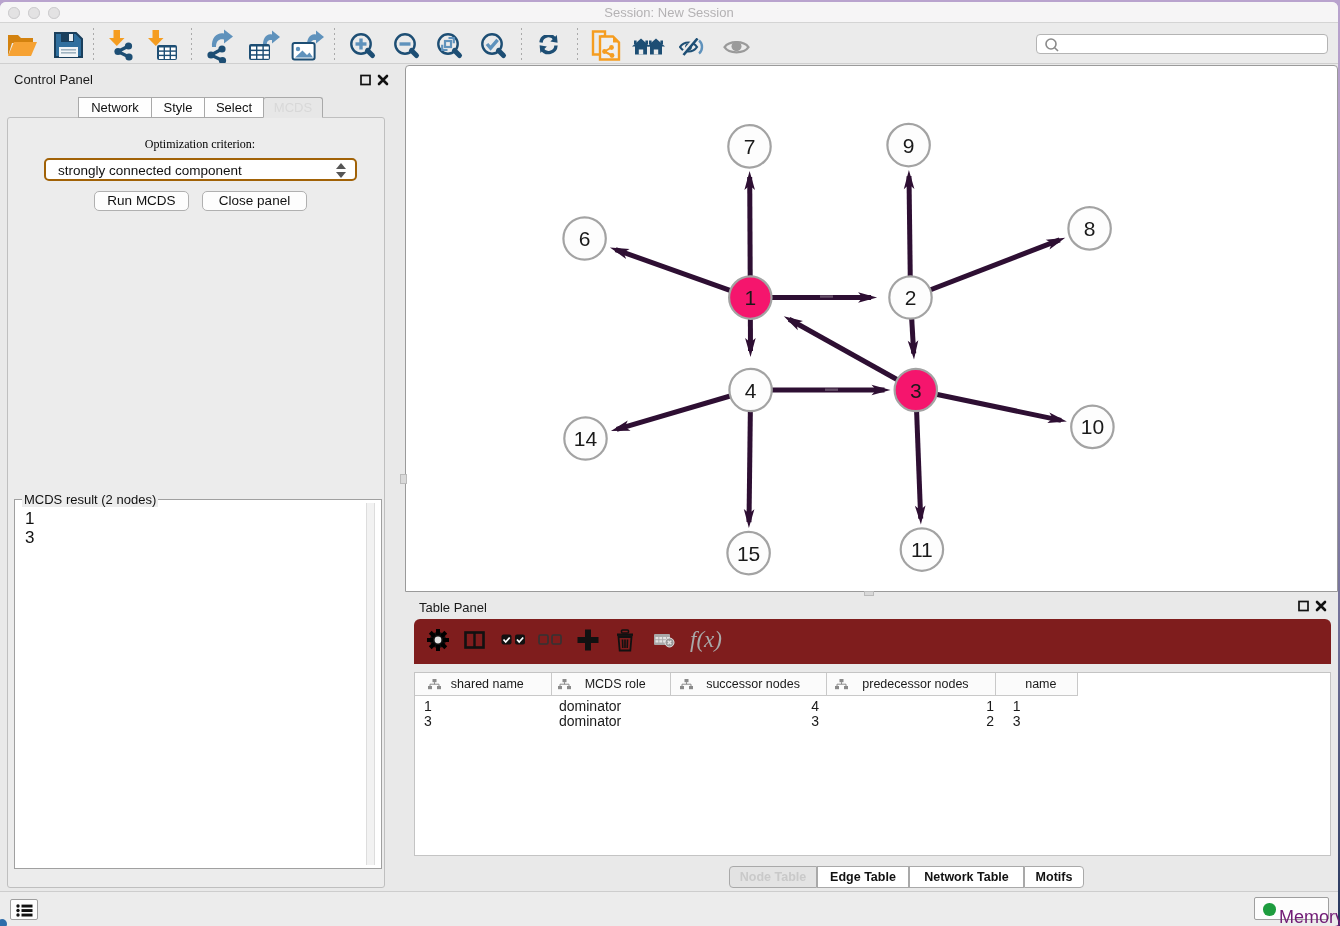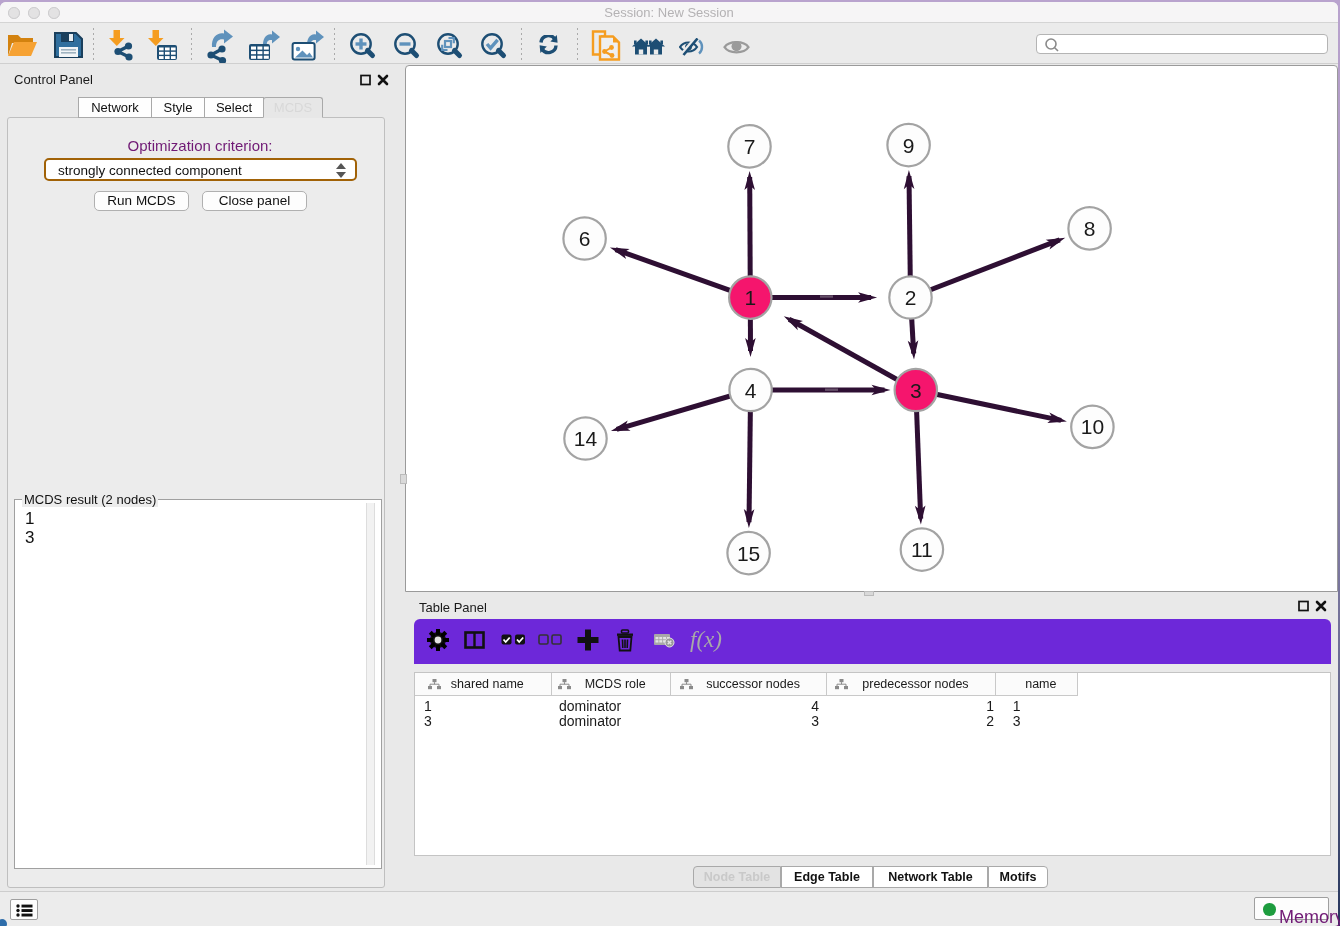--- a/index.html
+++ b/index.html
@@ -25,26 +25,26 @@
 #fs-legend { position:absolute; left:22px; top:492px; padding:0 2px; background:#ececec; font-size:13px; color:#111; }
 #fs-scroll { position:absolute; right:6px; top:3px; width:9px; height:362px; background:#f2f2f2; border-left:1px solid #ddd; border-right:1px solid #ddd; }
 
 #statusbar { position:absolute; left:0; top:891px; width:1338px; height:35px; background:#ececec; border-top:1px solid #cdcdcd; }
 
 #netwin { position:absolute; left:405px; top:65px; width:933px; height:527px; border:1px solid #9a9a9a; border-radius:4px 4px 0 0; background:#fff; }
 #nettitle { position:absolute; left:0; top:0; width:931px; height:20px; background:linear-gradient(#fafafa, #d8d8d8); border-bottom:1px solid #9b9b9b; border-radius:4px 4px 0 0; }
 #netcanvas { position:absolute; left:0; top:21px; width:931px; height:504px; background:#fff; }
 
 #tp-title { position:absolute; left:419px; top:600px; font-size:13px; color:#1a1a1a; }
-#tp-toolbar { position:absolute; left:414px; top:619px; width:917px; height:45px; background:#6d28d9; border-radius:6px 6px 0 0; }
+#tp-toolbar { position:absolute; left:414px; top:619px; width:917px; height:45px; background:#7f1d1d; border-radius:6px 6px 0 0; }
 #tp-table { position:absolute; left:414px; top:672px; width:917px; height:184px; background:#fff; border:1px solid #c4c4c4; }
 #tp-header { position:absolute; left:0; top:0; width:663px; height:23px; background:#fbfbfb; border-bottom:1px solid #c9c9c9; }
 .th { position:absolute; top:0; height:23px; text-indent:9px; border-right:1px solid #c9c9c9; font-size:12.5px; color:#1a1a1a; text-align:center; line-height:23px; }
 .td { position:absolute; font-size:14px; color:#1a1a1a; }
-.btab { position:absolute; top:866px; height:22px; border:1px solid #a9a9a9; background:#fff; color:#111; font-size:12.5px; font-weight:bold; text-align:center; line-height:20px; }
+.btab { position:absolute; top:866px; height:22px; border:1px solid #a9a9a9; background:#fff; color:#111; font-size:12.5px; font-weight:bold; text-align:center; line-height:20px;margin-left:36px; }
 .icon { position:absolute; }
 </style>
 </head>
 <body>
 <div id="rightedge"></div>
 <div id="win"></div>
 <div id="titlebar">
   <div class="tl" style="left:8.3px"></div>
   <div class="tl" style="left:28.4px"></div>
   <div class="tl" style="left:48.4px"></div>
@@ -204,21 +204,21 @@
     <svg width="32" height="12" style="position:absolute;left:360px;top:74px">
       <rect x="1" y="1.5" width="9" height="9" fill="none" stroke="#111" stroke-width="1.7"></rect>
       <path d="M19,2 l8,8 M27,2 l-8,8" stroke="#111" stroke-width="2.6" stroke-linecap="round"></path>
     </svg>
   </div>
 <div id="cp-body"></div>
 <div class="cptab" style="left:78px; width:74px;">Network</div>
 <div class="cptab" style="left:151px; width:54px;">Style</div>
 <div class="cptab" style="left:204px; width:60px;">Select</div>
 <div class="cptab" style="left:263px; width:60px; background:#e7e7e7; color:#d8d8d8; border-radius:3px 3px 0 0; border-bottom:1px solid #e7e7e7;">MCDS</div>
-<div class="abs" style="left:0px; top:137px; width:400px; text-align:center; font-size:15px; color:#701a75;">Optimization criterion:</div>
+<div class="abs" style="left:0px; top:137px; width:400px; text-align:center; font-size:12px; color:#000000;font-family:Liberation Serif, serif;">Optimization criterion:</div>
 <div class="abs" style="left:44px; top:158px; width:313px; height:23px; background:#fff; border:2px solid #a16207; border-radius:5px; font-size:13.5px; color:#111; line-height:21px; padding-left:12px;">strongly connected component<svg width="12" height="16" style="position:absolute;right:8px;top:3px">
       <polygon points="6,0 11,6 1,6" fill="#555"></polygon>
       <polygon points="6,15 11,9 1,9" fill="#555"></polygon>
     </svg></div>
 <div class="btn" style="left:94px; top:191px; width:95px;">Run MCDS</div>
 <div class="btn" style="left:202px; top:191px; width:105px;">Close panel</div>
 <div id="fs">
   <div id="fs-scroll"></div>
   <div class="abs" style="left:10px; top:10px; font-size:17px; line-height:18.6px; color:#111;">1<br>3</div>
 </div>

